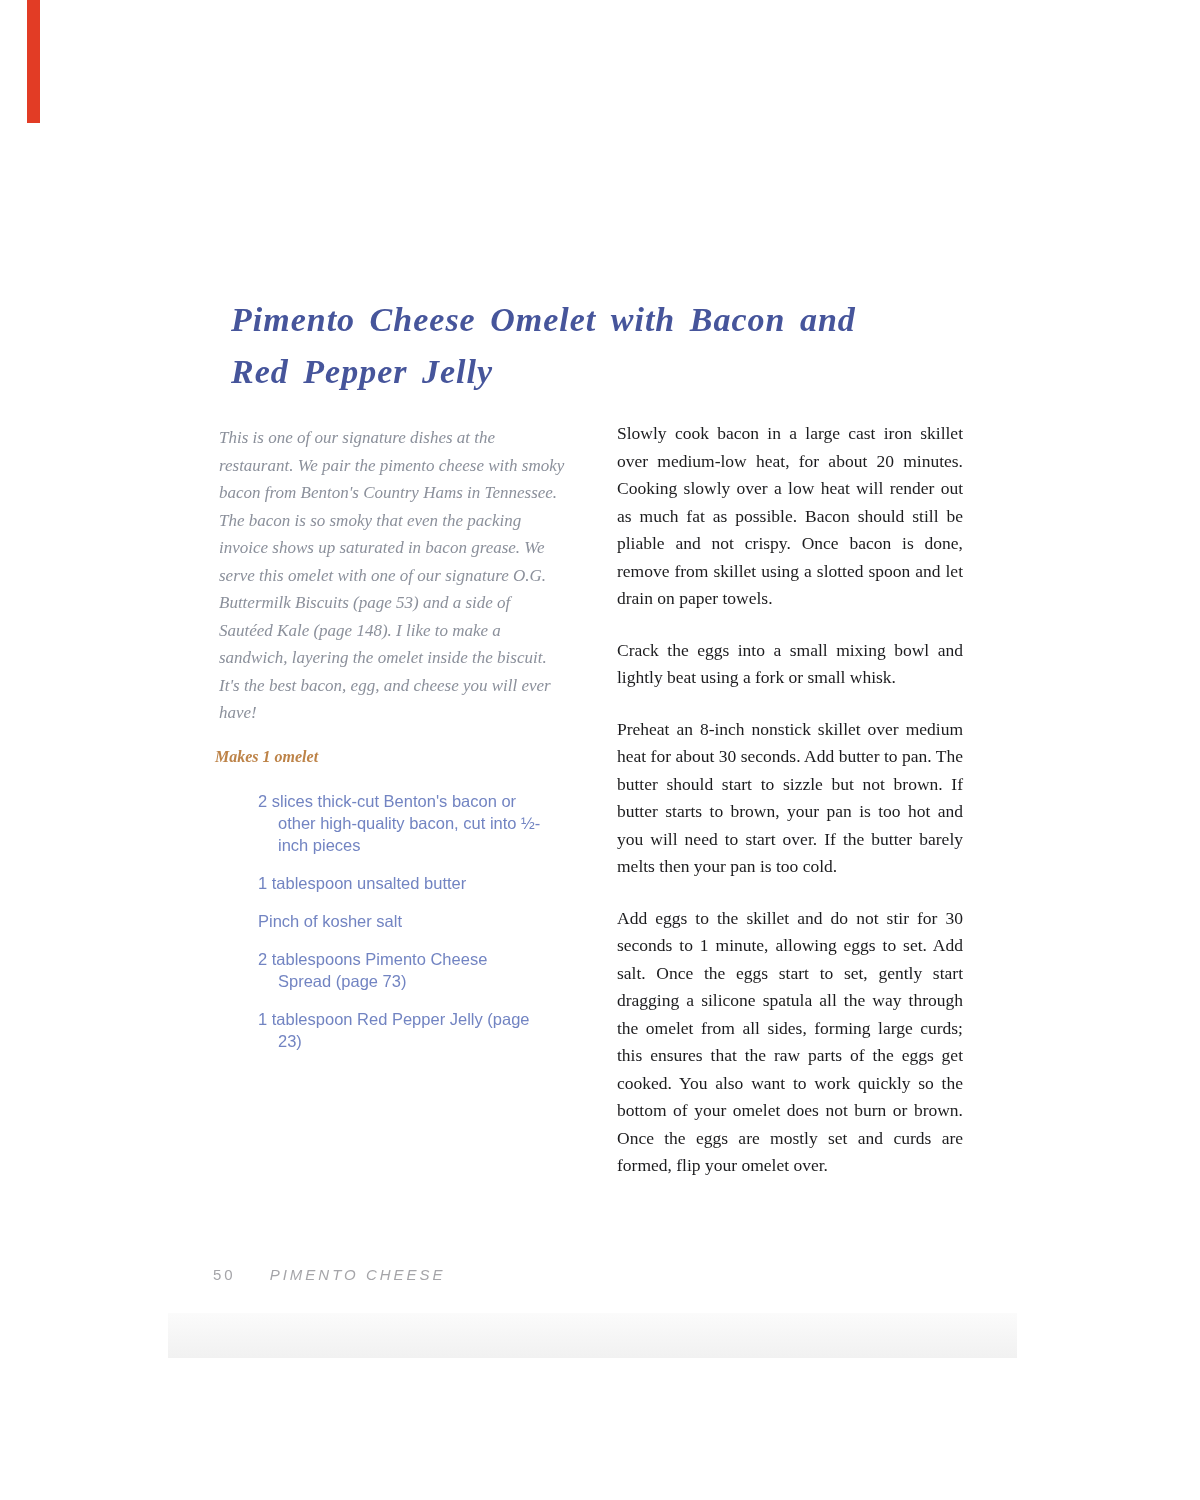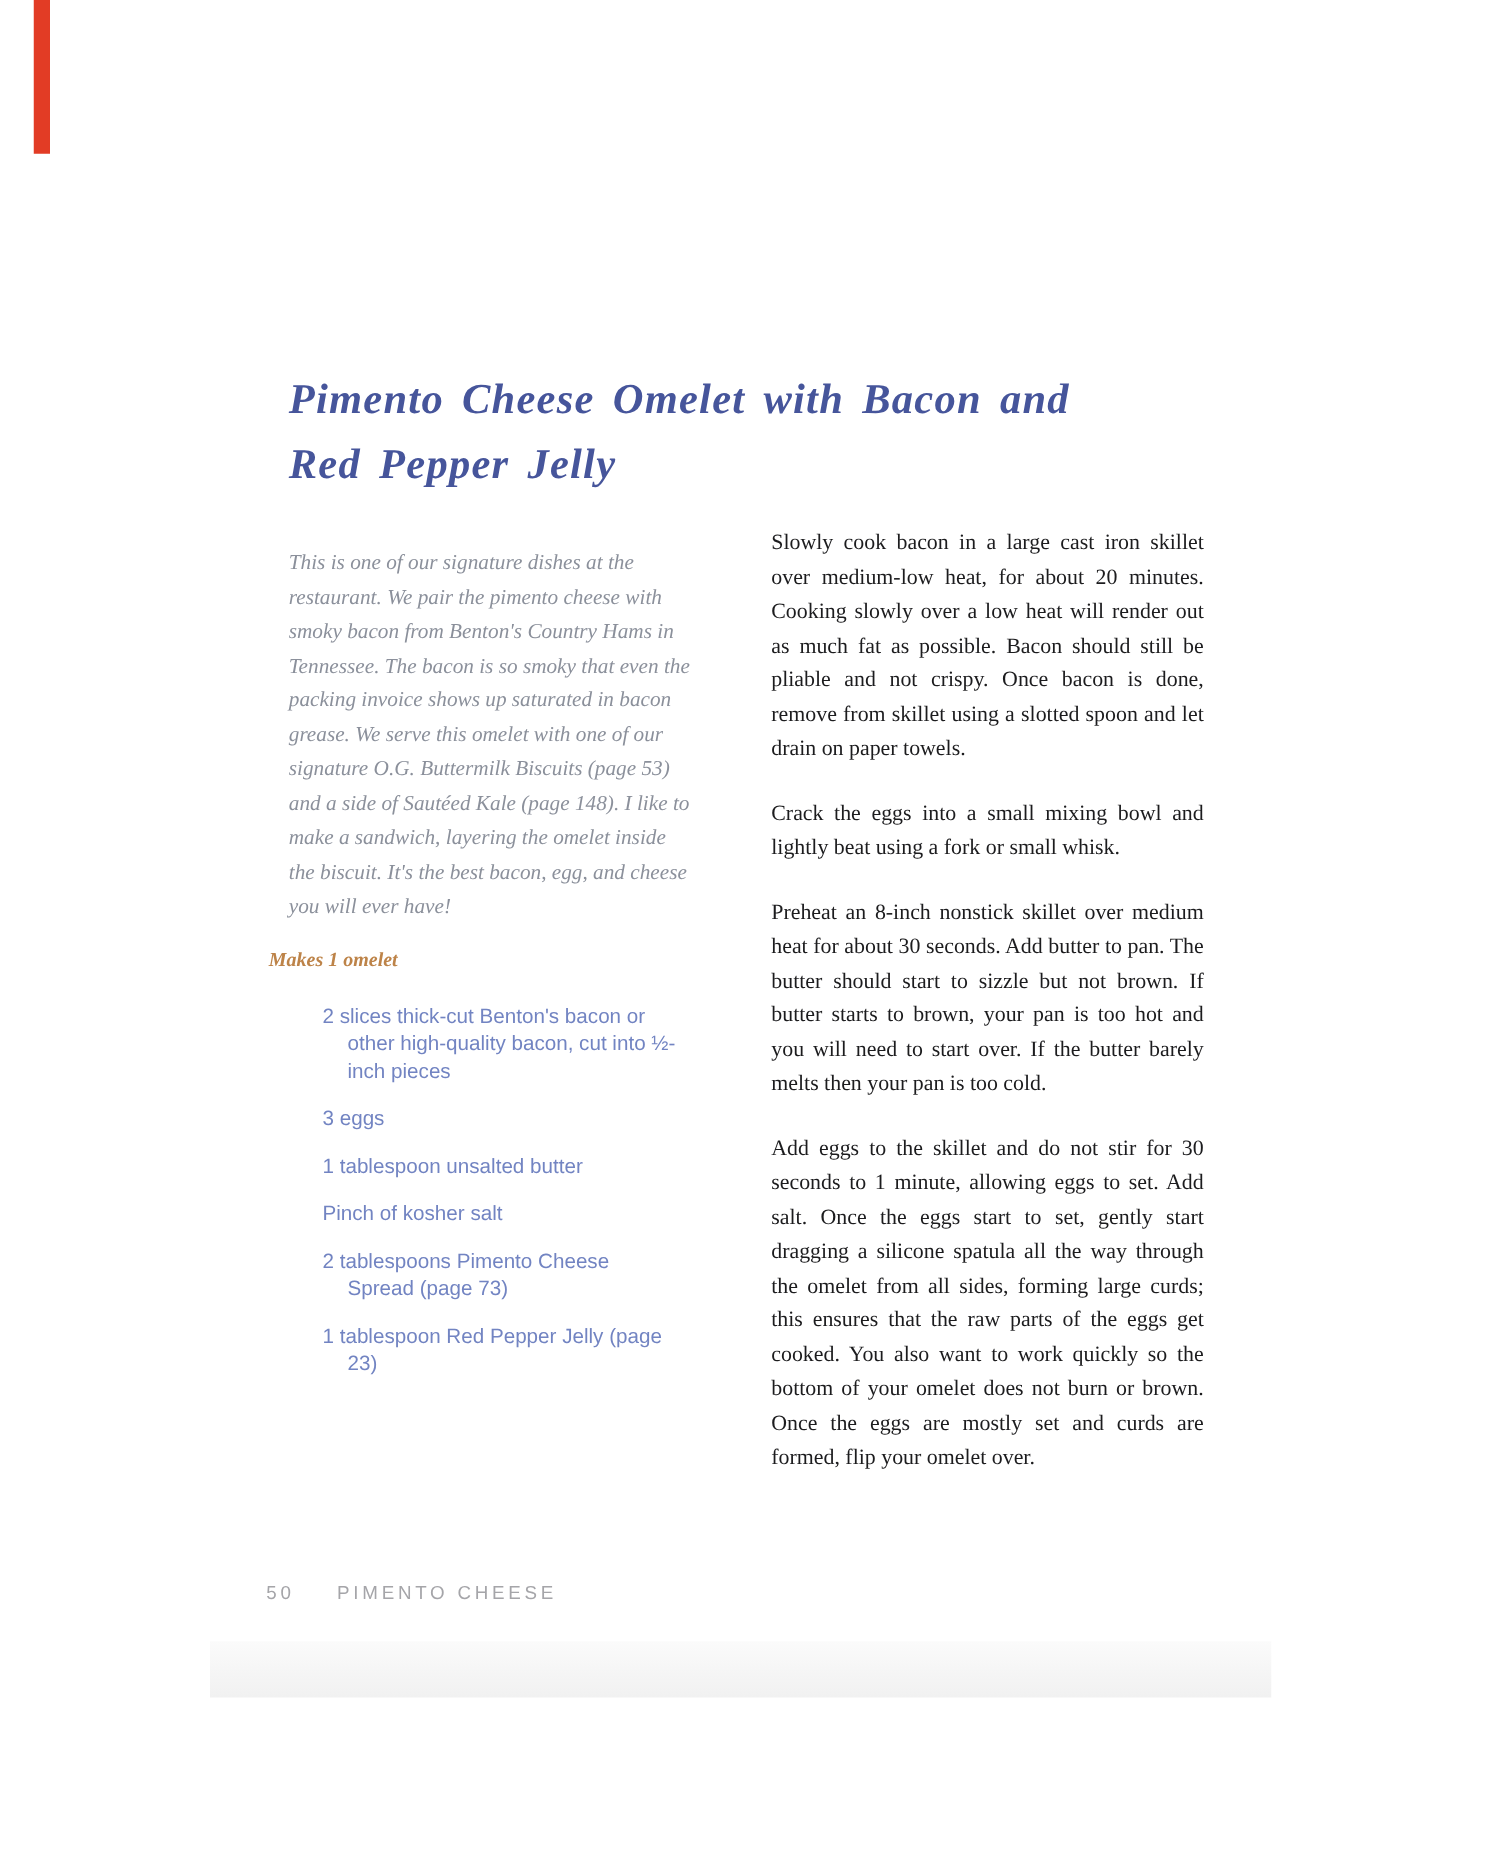--- a/index.html
+++ b/index.html
@@ -42,21 +42,21 @@
     word-spacing: 5px;
     color: var(--title-color, #46559b);
   }
   .left-col {
     position: absolute;
     left: 215px;
     top: 420px;
     width: 354px;
   }
   .headnote {
-    margin: 16px;
+    margin: 4px;
     font-family: "Liberation Serif", serif;
     font-style: italic;
     font-size: 17px;
     line-height: 27.5px;
     color: var(--intro-color, #8b909b);
   }
   .yield {
     margin: 18px 0 0 0;
     font-family: "Liberation Serif", serif;
     font-style: italic;
@@ -98,20 +98,21 @@
     position: absolute;
     left: 213px;
     top: 1266px;
     font-family: "Liberation Sans", sans-serif;
     font-size: 15px;
     letter-spacing: 3px;
     color: var(--footer-color, #a5a5a9);
   }
   .page-footer .book-title {
     margin-left: 34px;
+    font-style: italic;
   }
   .band {
     position: absolute;
     left: 168px;
     top: 1313px;
     width: 849px;
     height: 45px;
     background: linear-gradient(#fbfbfb, #f1f1f1);
   }
 </style>
@@ -124,21 +125,20 @@
 
   <h1 class="recipe-title">Pimento Cheese Omelet with Bacon and Red Pepper Jelly</h1>
 
   <section class="left-col">
     <p class="headnote">This is one of our signature dishes at the restaurant. We pair the pimento cheese with smoky bacon from Benton's Country Hams in Tennessee. The bacon is so smoky that even the packing invoice shows up saturated in bacon grease. We serve this omelet with one of our signature O.G. Buttermilk Biscuits (page 53) and a side of Sautéed Kale (page 148). I like to make a sandwich, layering the omelet inside the biscuit. It's the best bacon, egg, and cheese you will ever have!</p>
 
     <h2 class="yield">Makes 1 omelet</h2>
 
     <ul class="ingredients">
       <li>2 slices thick-cut Benton's bacon or other high-quality bacon, cut into ½-inch pieces</li>
-      <li>3 eggs</li>
       <li>1 tablespoon unsalted butter</li>
       <li>Pinch of kosher salt</li>
       <li>2 tablespoons Pimento Cheese Spread (page 73)</li>
       <li>1 tablespoon Red Pepper Jelly (page 23)</li>
     </ul>
   </section>
 
   <section class="right-col">
     <p>Slowly cook bacon in a large cast iron skillet over medium-low heat, for about 20 minutes. Cooking slowly over a low heat will render out as much fat as possible. Bacon should still be pliable and not crispy. Once bacon is done, remove from skillet using a slotted spoon and let drain on paper towels.</p>
     <p>Crack the eggs into a small mixing bowl and lightly beat using a fork or small whisk.</p>

